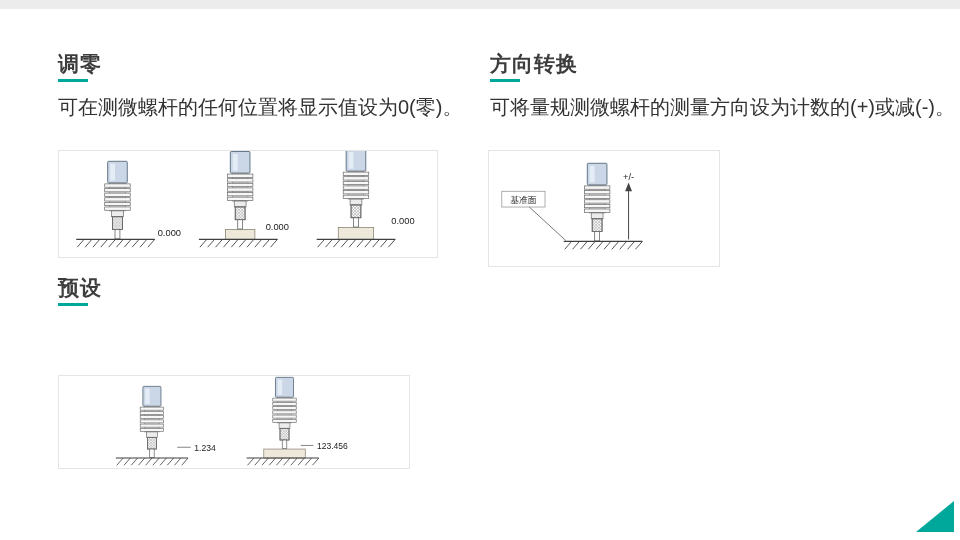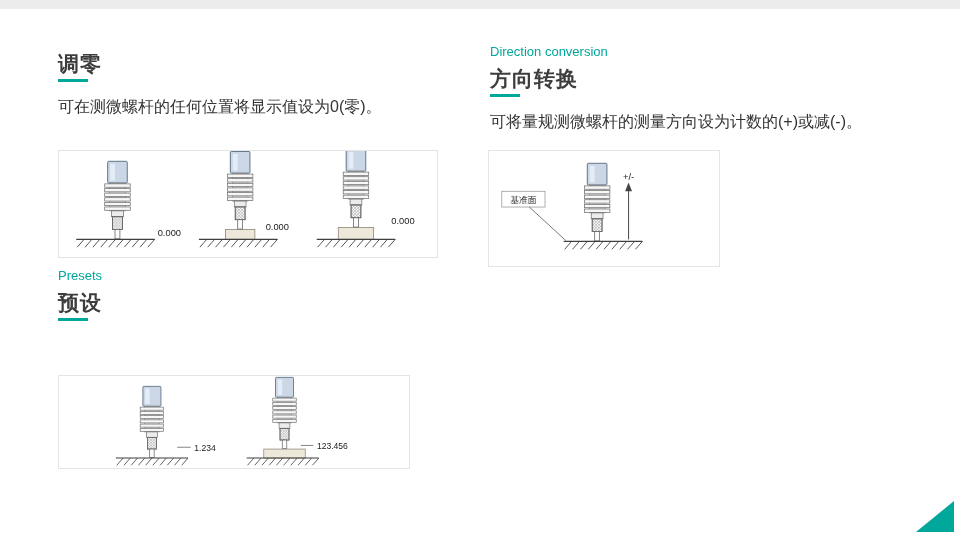--- a/index.html
+++ b/index.html
@@ -34,21 +34,21 @@
     letter-spacing: 1px;
     line-height: 24px;
   }
   .accent-bar {
     width: 30px; height: 3px;
     background: var(--accent, #00A79B);
     margin-top: 3px;
   }
   .body-text {
     margin: 14px 0 0 0;
-    font-size: 16px;
+    font-size: 20px;
     color: #333;
     white-space: nowrap;
     line-height: 22px;
   }
   .fig {
     position: absolute;
     background: #fff;
     border: 1px solid #e5e5e5;
     box-sizing: border-box;
   }
@@ -126,41 +126,39 @@
       <text class="val" x="208" y="80">0.000</text>
 
       <rect class="block" x="282" y="78" width="36" height="12"></rect>
       <use href="#mic" x="278" y="-2"></use>
       <use href="#ground" x="260" y="90"></use>
       <text class="val" x="336" y="74">0.000</text>
     </svg>
   </div>
 
   <section class="sec sec-dir">
-    <div class="eng">Direction conversion</div>
     <h2 class="cn">方向转换</h2>
     <div class="accent-bar"></div>
     <p class="body-text">可将量规测微螺杆的测量方向设为计数的(+)或减(-)。</p>
   </section>
 
   <div class="fig fig-dir">
     <svg viewBox="0 0 232 117">
       <use href="#mic" x="87" y="12"></use>
       <use href="#ground" x="75" y="92"></use>
       <rect x="12" y="41" width="44" height="16" fill="#ffffff" stroke="#999" stroke-width="0.8"></rect>
       <text class="lbl" x="34" y="52.5" text-anchor="middle">基准面</text>
       <line class="leader" x1="40" y1="57" x2="77" y2="91"></line>
       <text class="val" x="141" y="30" text-anchor="middle">+/-</text>
       <line x1="141" y1="40" x2="141" y2="90" stroke="#444" stroke-width="1"></line>
       <polygon points="141,32 137.5,41 144.5,41" fill="#444"></polygon>
     </svg>
   </div>
 
   <section class="sec sec-preset">
-    <div class="eng">Presets</div>
     <h2 class="cn">预设</h2>
     <div class="accent-bar"></div>
   </section>
 
   <div class="fig fig-preset">
     <svg viewBox="0 0 352 102">
       <use href="#mic" x="63" y="11"></use>
       <use href="#ground" x="45" y="91"></use>
       <line class="leader" x1="113" y1="79" x2="128" y2="79"></line>
       <text class="val" x="132" y="83">1.234</text>

